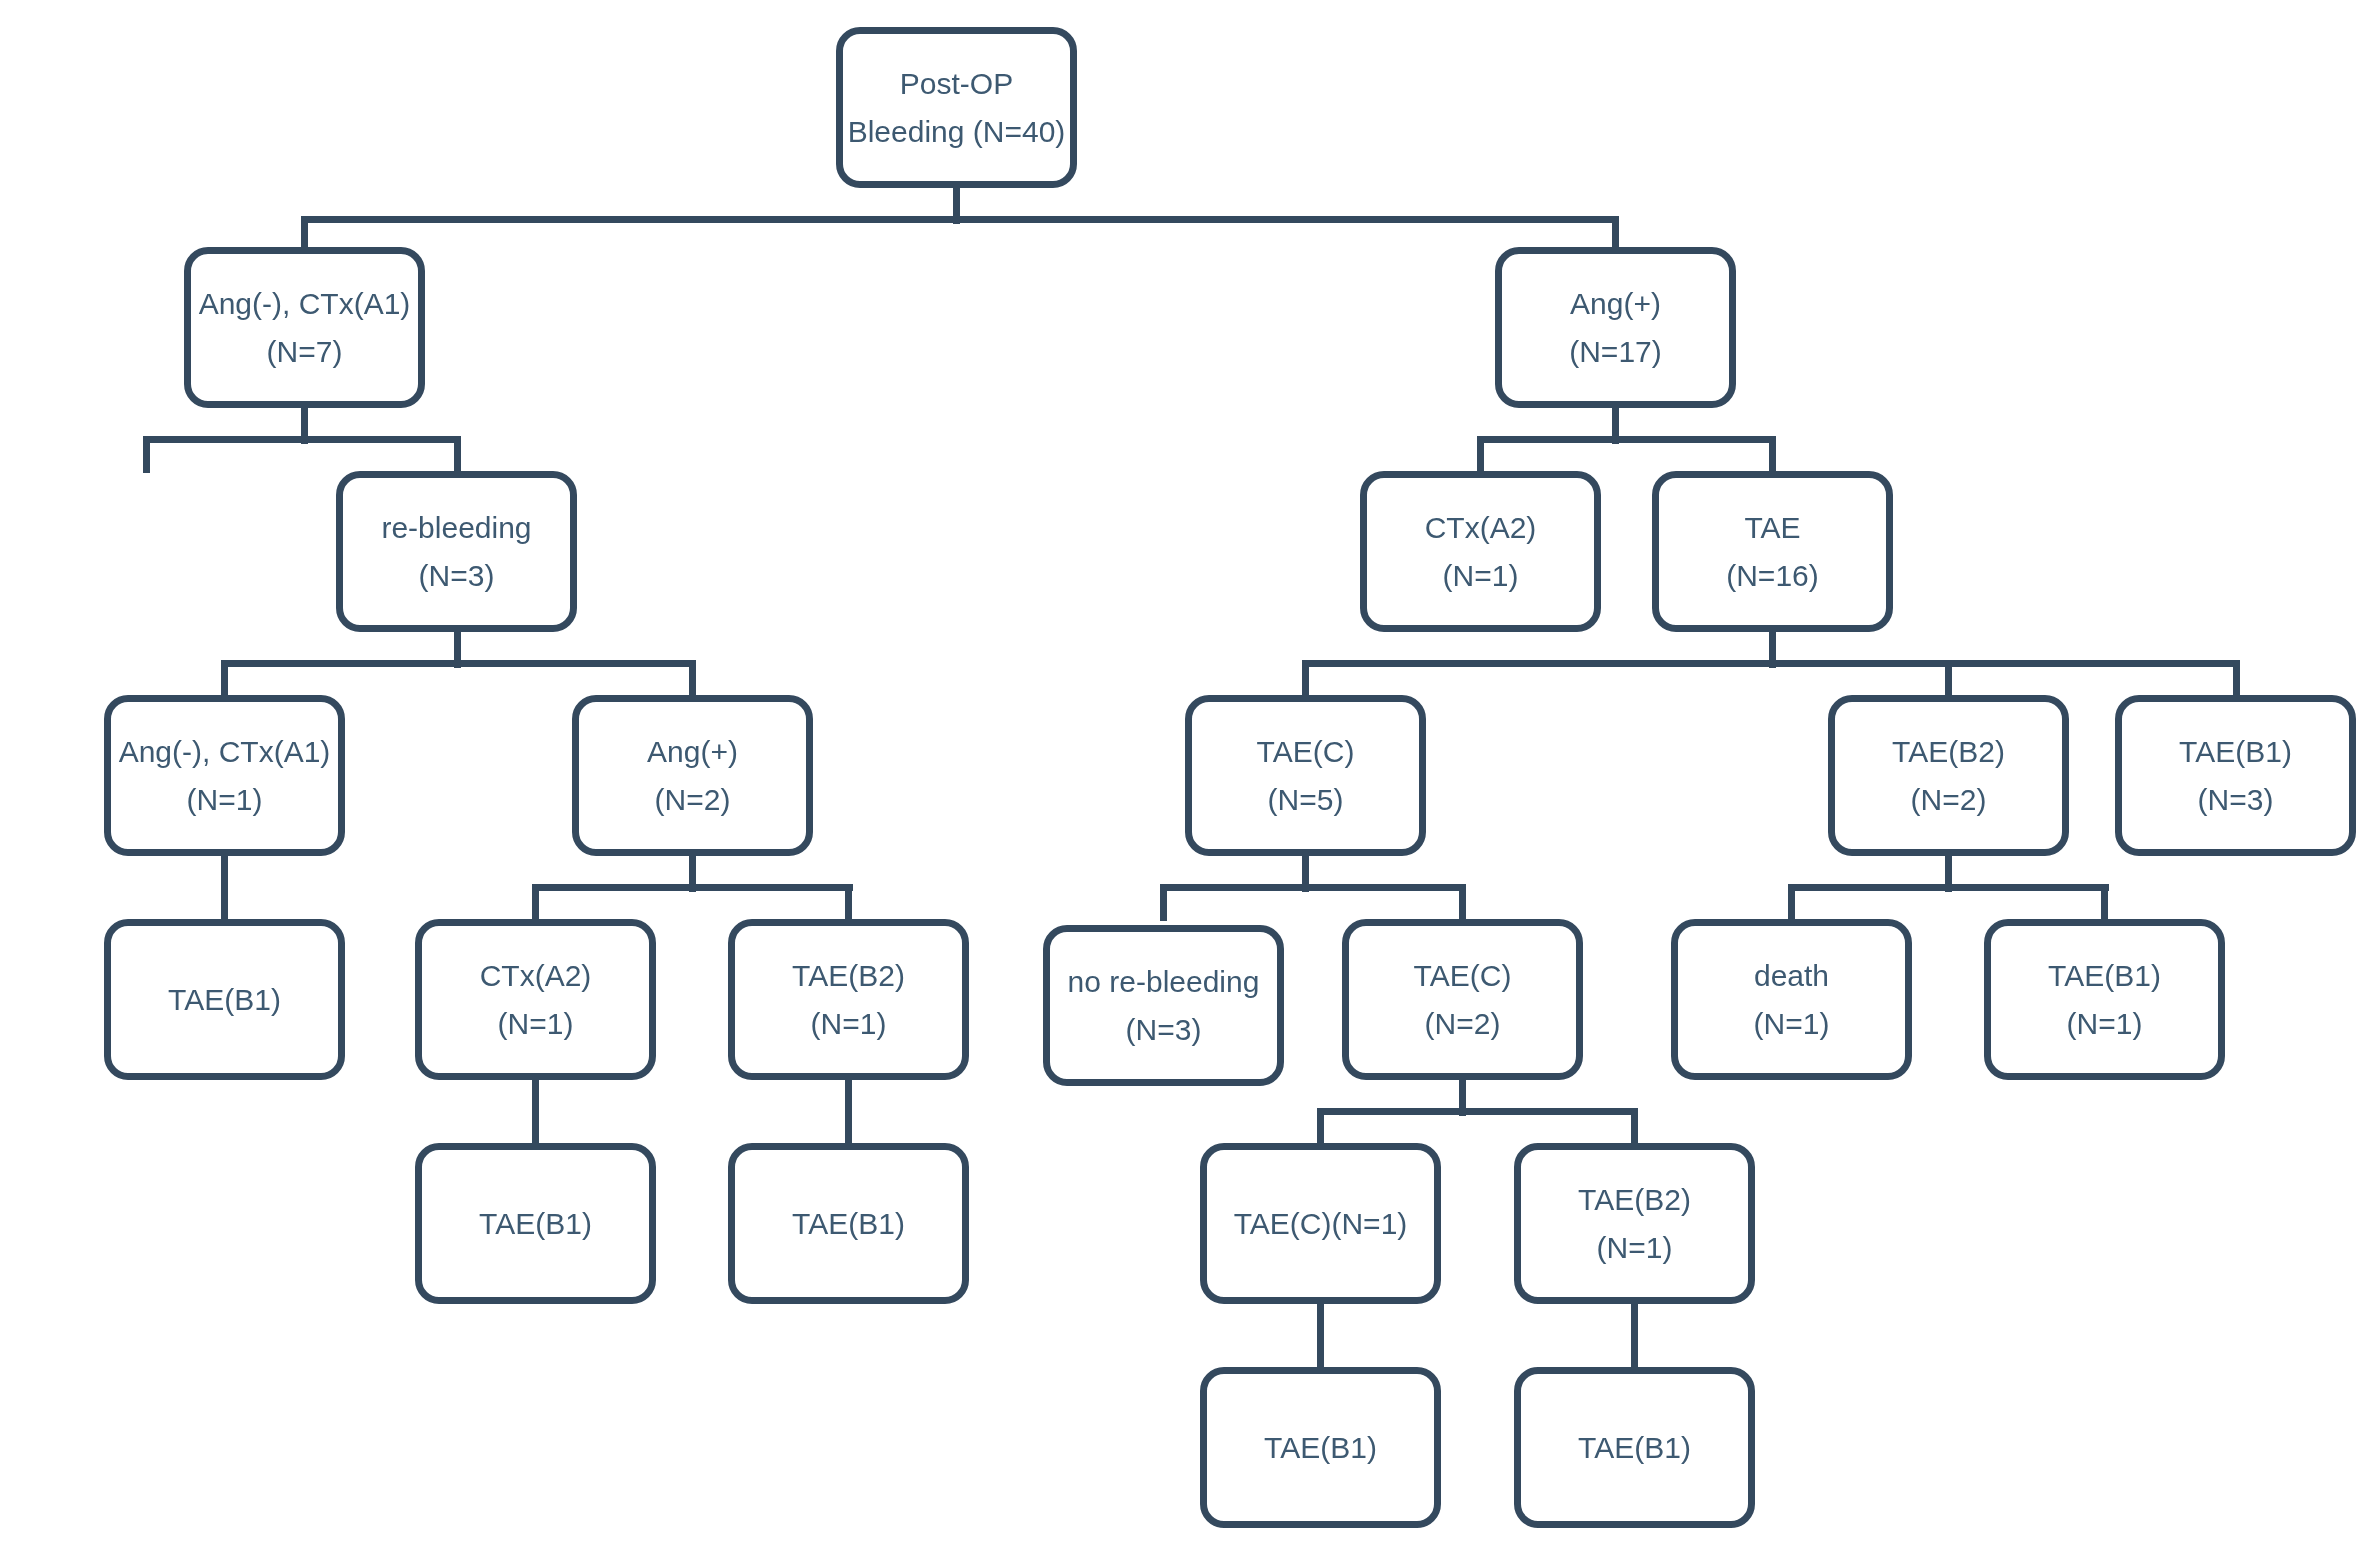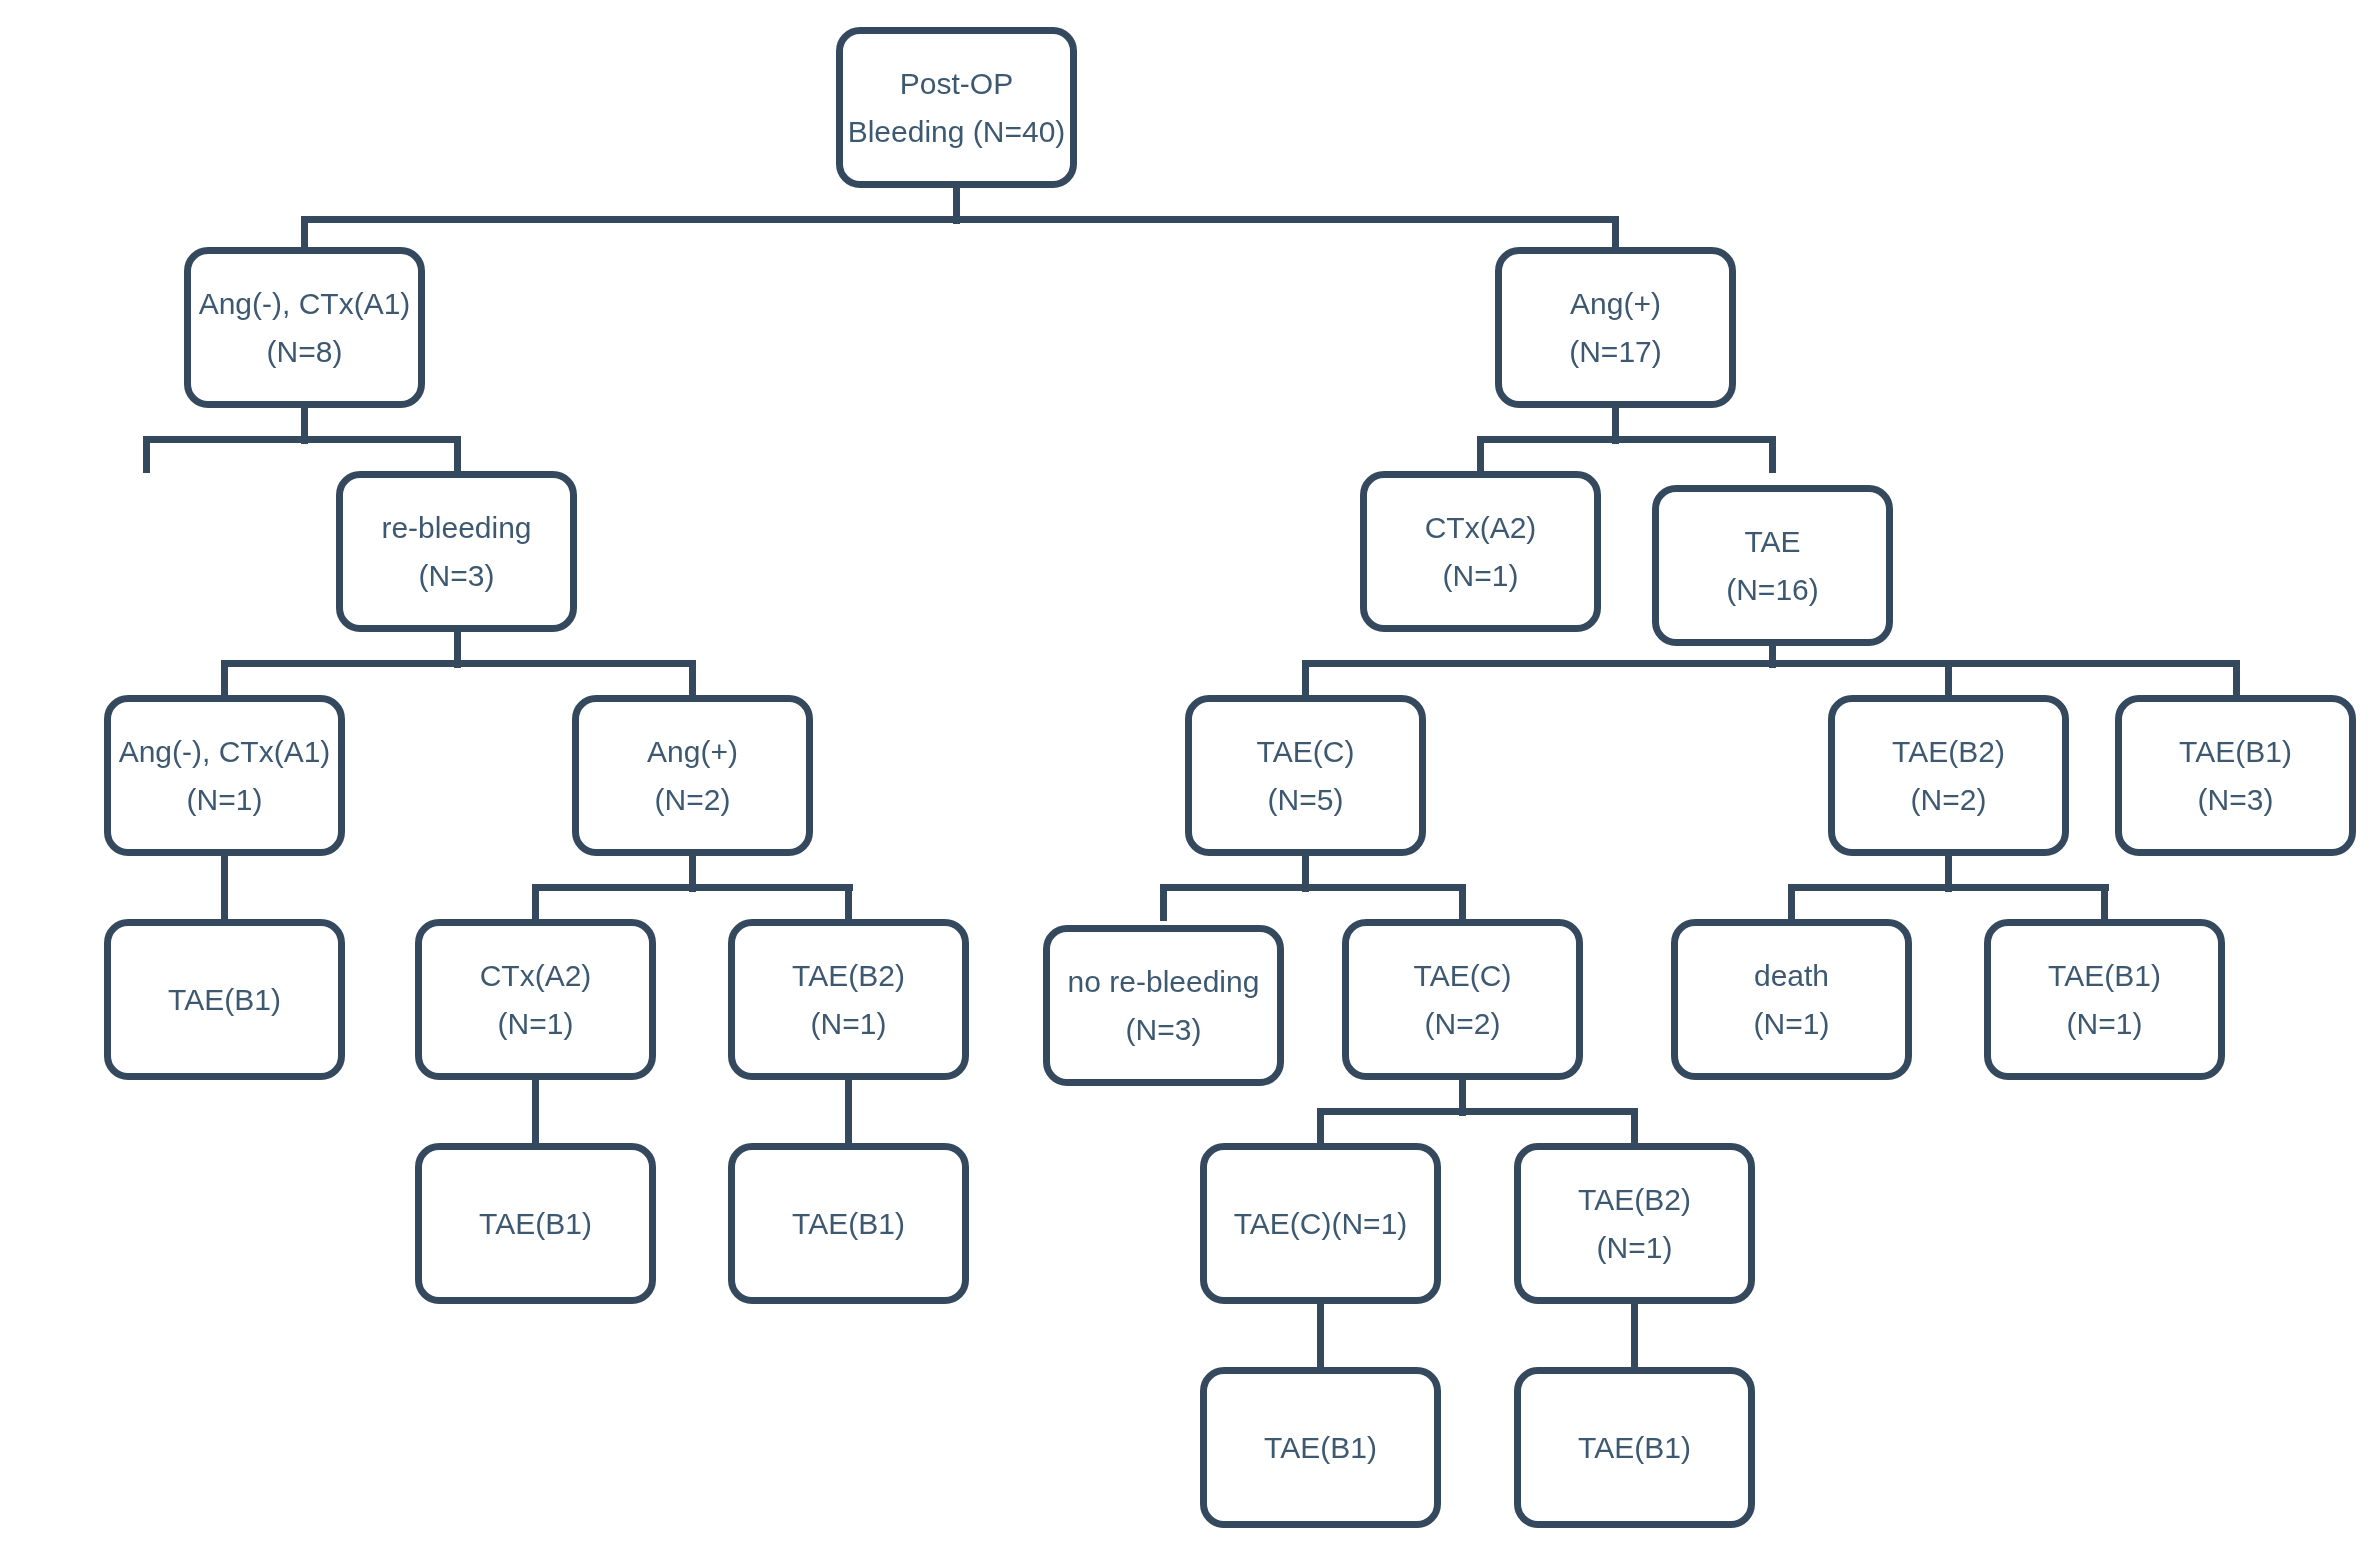--- a/index.html
+++ b/index.html
@@ -42,40 +42,40 @@
 
 <div id="canvas">
 
   <div class="node" style="left: 836px; top: 27px;">
     <span class="l">Post-OP</span>
     <span class="l">Bleeding (N=40)</span>
   </div>
 
   <div class="node" style="left: 184px; top: 247px;">
     <span class="l">Ang(-), CTx(A1)</span>
-    <span class="l">(N=8)</span>
+    <span class="l">(N=7)</span>
   </div>
 
   <div class="node" style="left: 1495px; top: 247px;">
     <span class="l">Ang(+)</span>
     <span class="l">(N=17)</span>
   </div>
 
 
   <div class="node" style="left: 336px; top: 471px; align-items: center;">
     <span class="l">re-bleeding</span>
     <span class="l">(N=3)</span>
   </div>
 
   <div class="node" style="left: 1360px; top: 471px;">
     <span class="l">CTx(A2)</span>
     <span class="l">(N=1)</span>
   </div>
 
-  <div class="node" style="left: 1652px; top: 485px;">
+  <div class="node" style="left: 1652px; top: 471px;">
     <span class="l">TAE</span>
     <span class="l">(N=16)</span>
   </div>
 
   <div class="node" style="left: 104px; top: 695px;">
     <span class="l">Ang(-), CTx(A1)</span>
     <span class="l">(N=1)</span>
   </div>
 
   <div class="node" style="left: 572px; top: 695px;">

